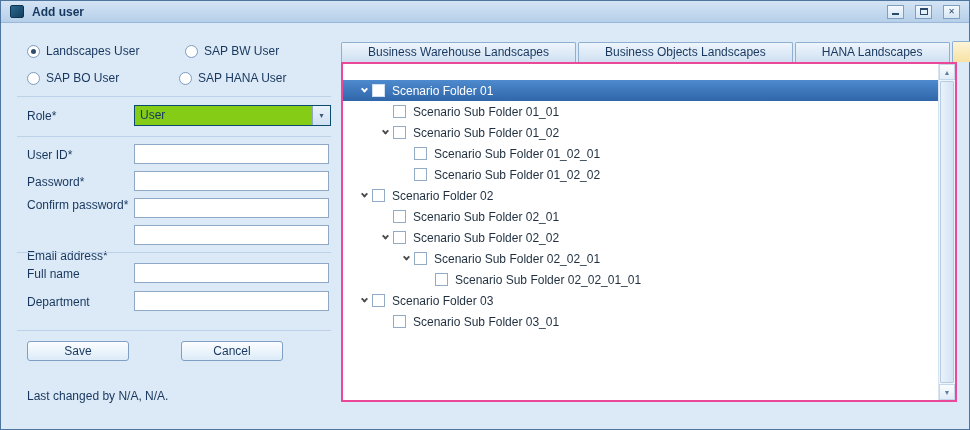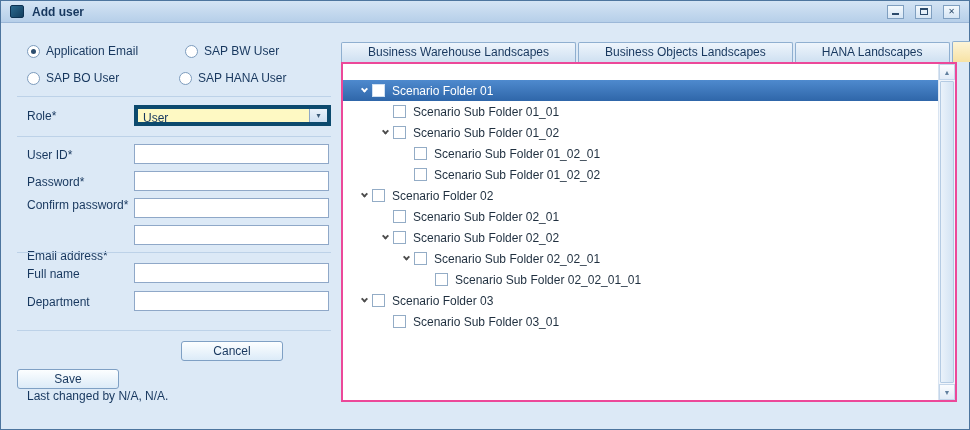--- a/index.html
+++ b/index.html
@@ -35,30 +35,30 @@
 
   .form-label { position:absolute; left:26px; white-space:nowrap; }
   .lab-role { top:108px; } .lab-userid { top:147px; } .lab-password { top:174px; }
   .lab-confirm { top:197px;text-align:right; } .lab-email { top:228px;margin-top:20px; } .lab-fullname { top:266px; } .lab-dept { top:294px; }
 
   .text-input { position:absolute; left:133px; width:195px; height:20px; border:1px solid #8fa8c8;
     background:#fff; font:inherit; padding:0 4px; outline:none; }
   .in-userid { top:143px; } .in-password { top:170px; } .in-confirm { top:197px; }
   .in-email { top:224px; } .in-fullname { top:262px; } .in-dept { top:290px; }
 
-  .combo { position:absolute; left:133px; top:104px; width:197px; height:21px; border:4px solid #0c4a6e;
-    background:#fef9c3; display:flex; align-items:stretch; }
+  .combo { position:absolute; left:133px; top:104px; width:197px; height:21px; border:1px solid #0c4a6e;
+    background:#84cc16; display:flex; align-items:stretch; }
   .combo-value { flex:1; padding:2px 5px 0; }
   .combo-btn { width:18px; border-left:1px solid #8fa8c8;
     background:linear-gradient(#eaf2fb,#cfe0f2); display:flex; align-items:center; justify-content:center;
     font-size:8px; color:#3c5a78; }
 
   .btn { position:absolute; top:340px; width:102px; height:20px; border:1px solid #7fa0c4; border-radius:3px;
     background:linear-gradient(#fcfeff,#dcebf8); font:inherit; color:#17375e; }
-  .btn-save { left:16px;margin-top:28px; } .btn-cancel { left:180px; }
+  .btn-save { left:26px; } .btn-cancel { left:180px; }
 
   .footer-text { position:absolute; left:26px; top:388px; }
 
   
   .tab-bar { position:absolute; left:340px; top:40px; height:21px; display:flex; align-items:flex-end; gap:2px; }
   .tab { height:20px; line-height:19px; padding:0 26px; background:linear-gradient(#eef5fc,#cfe0f1);
     border:1px solid #8fafd0; border-bottom:none; border-radius:2px 2px 0 0; color:#17375e; white-space:nowrap; }
   .tab.active { height:21px; line-height:20px; background:linear-gradient(#fdf4d7,#f7e2a4); }
 
   
@@ -101,21 +101,21 @@
         </span>
       <span class="winbtn">
           <span class="glyph-max"></span>
         </span>
       <span class="winbtn">✕</span>
     </div>
   </div>
 
   <div class="radio-item r1c1">
     <span class="radio selected"></span>
-    <span>Application Email</span>
+    <span>Landscapes User</span>
   </div>
   <div class="radio-item r1c2">
     <span class="radio"></span>
     <span>SAP BW User</span>
   </div>
   <div class="radio-item r2c1">
     <span class="radio"></span>
     <span>SAP BO User</span>
   </div>
   <div class="radio-item r2c2">

